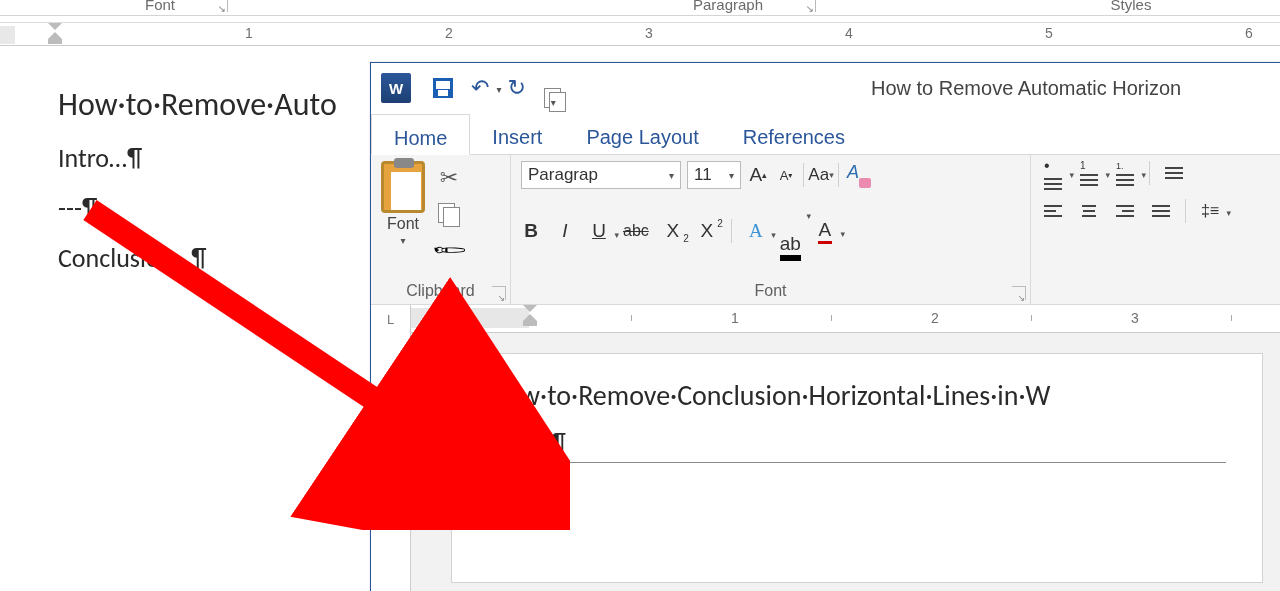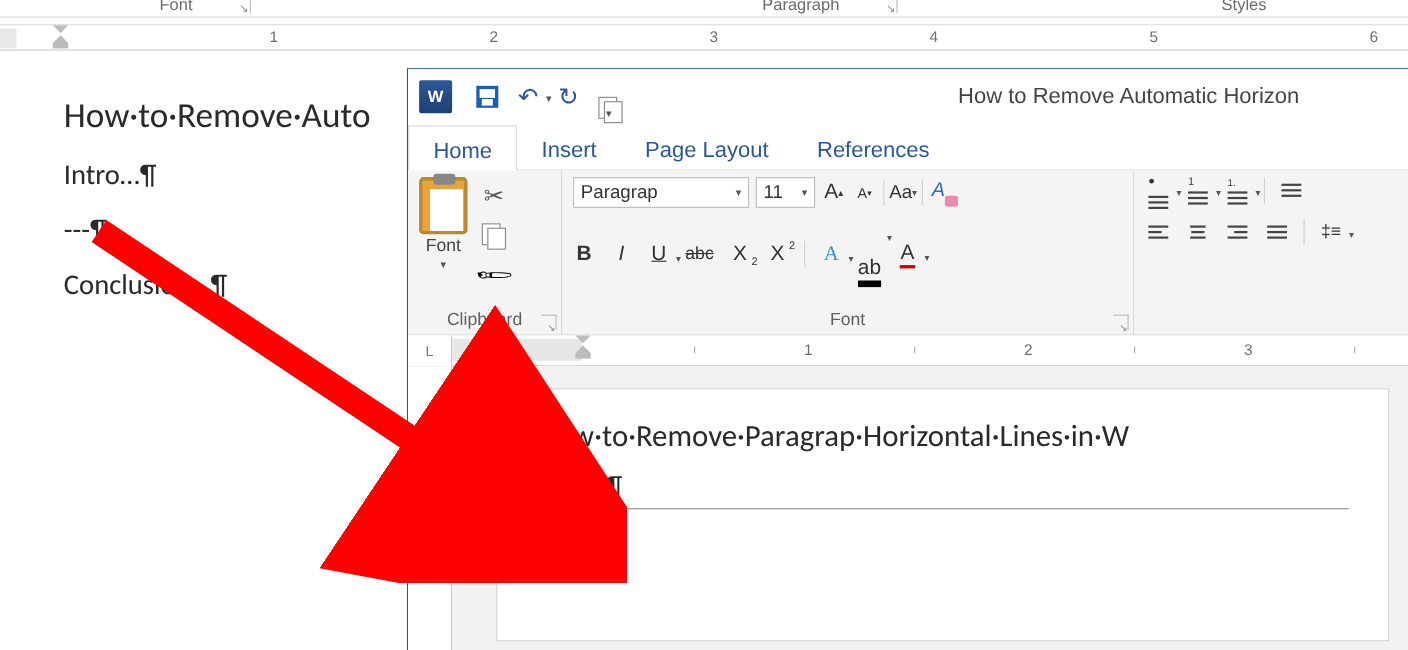--- a/index.html
+++ b/index.html
@@ -500,21 +500,21 @@
       <span class="tick" style="left:420px"></span>
       <span class="tick" style="left:620px"></span>
       <span class="tick" style="left:820px"></span>
     </div>
   </div>
 
   <div class="fw-docwrap">
     <div class="fw-vruler"></div>
     <div style="position:relative;flex:1;background:#f2f2f2;">
       <div class="fw-page">
-        <div class="title">How·to·Remove·Paragrap·Horizontal·Lines·in·W</div>
+        <div class="title">How·to·Remove·Conclusion·Horizontal·Lines·in·W</div>
         <div style="position:relative">
           <span class="selbox" style="left:-44px;top:18px"></span>
           <div class="line">Intro…¶</div>
         </div>
         <div class="hline" style="margin-top:6px"></div>
         <div class="line pilcrow">¶</div>
       </div>
     </div>
   </div>
 </div>

